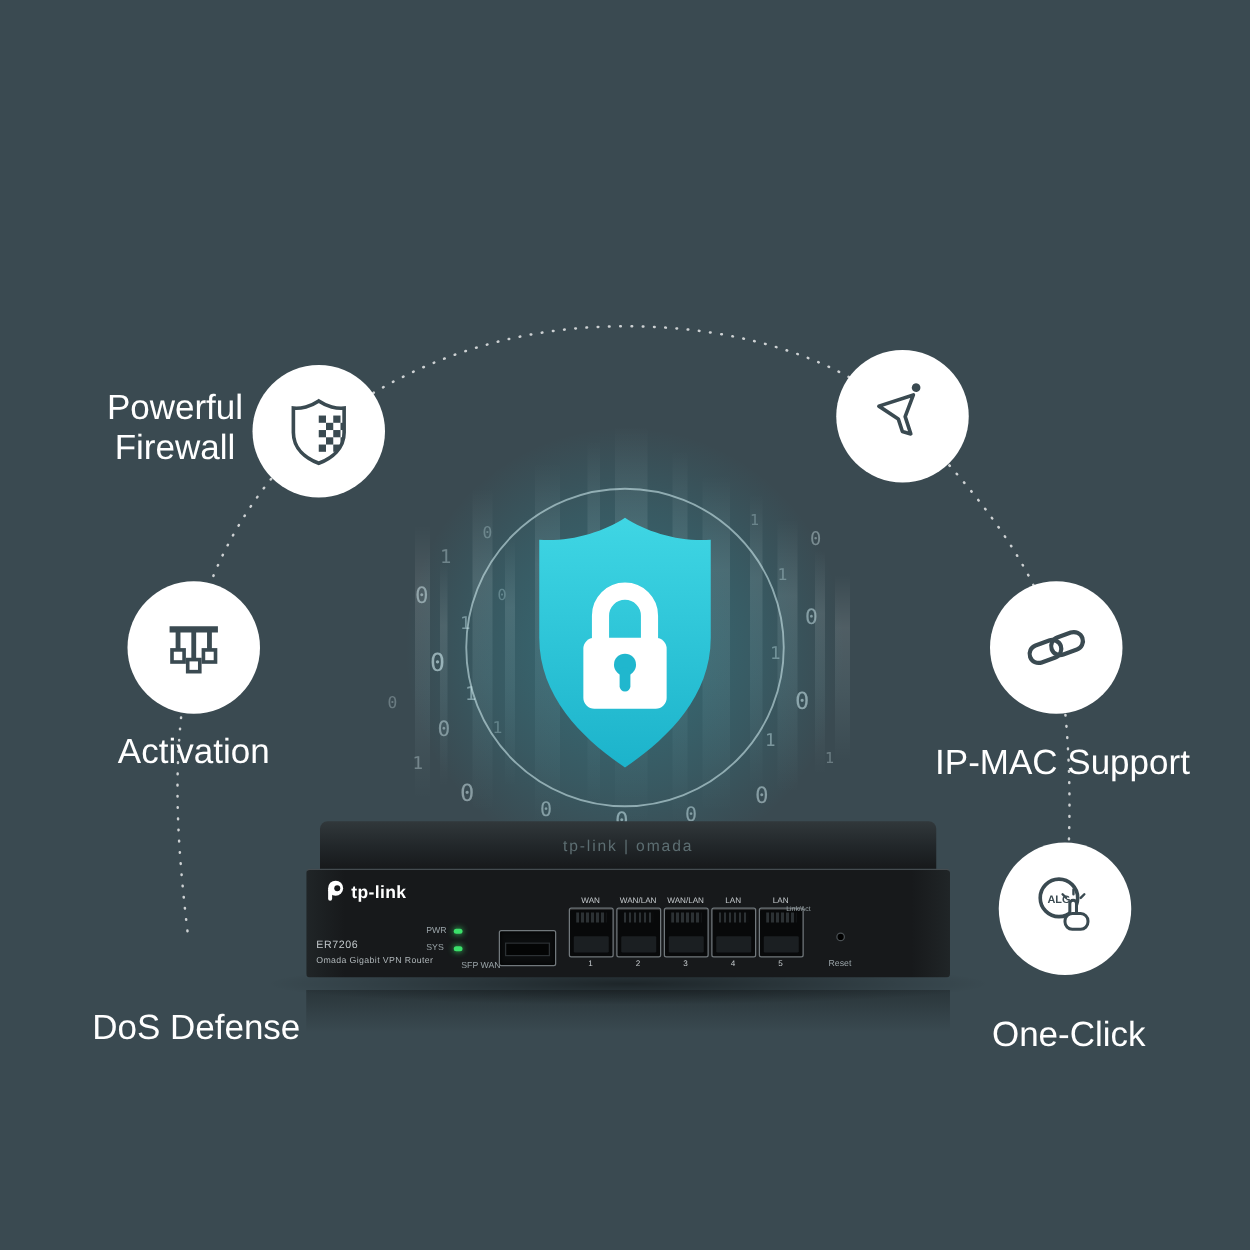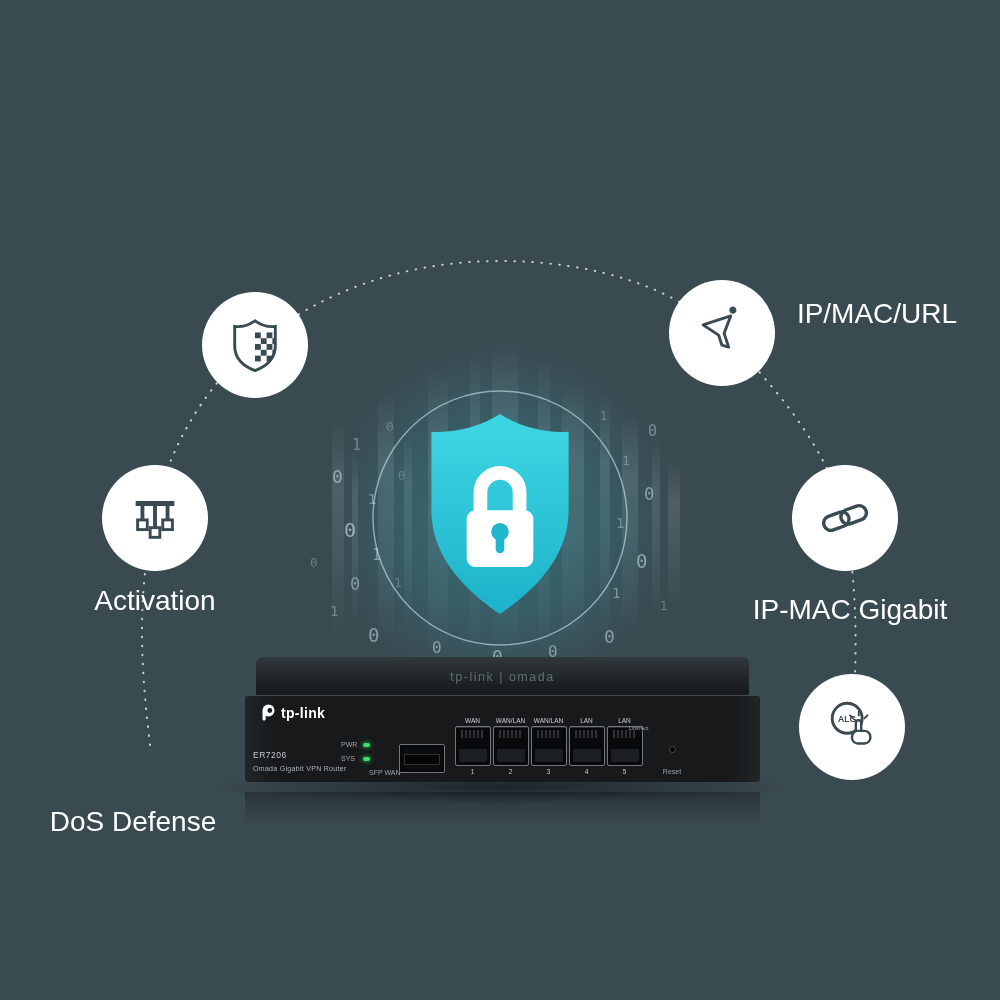--- a/index.html
+++ b/index.html
@@ -164,31 +164,34 @@
           <rect x="48" y="23" width="6" height="6"></rect>
         <rect x="30" y="29" width="6" height="6"></rect>
           <rect x="42" y="29" width="6" height="6"></rect>
         <rect x="36" y="35" width="6" height="6"></rect>
           <rect x="48" y="35" width="6" height="6"></rect>
         <rect x="30" y="41" width="6" height="6"></rect>
           <rect x="42" y="41" width="6" height="6"></rect>
       </g>
     </svg>
   </div>
+  <div class="feature-label" style="left:40px;top:310px;width:200px;">
+    <span class="ll">Powerful</span>
+    <span class="ll">Firewall</span>
+  </div>
 
   <div class="icon-circle" style="left:669px;top:280px;">
     <svg class="ic" width="58" height="58" viewBox="0 0 60 60">
       <g transform="rotate(-18 30 30)" stroke="#3A4A51" fill="none" stroke-width="3" stroke-linejoin="round">
         <path d="M14 16 H44 L32 31 V46 L26 42 V31 Z"></path>
         <circle cx="48" cy="11" r="3.6" fill="#3A4A51" stroke="none"></circle>
       </g>
     </svg>
   </div>
   <div class="feature-label" style="left:772px;top:298px;width:210px;">
-    <span class="ll">IP/MAC/URL</span>
   </div>
 
   <div class="icon-circle" style="left:102px;top:465px;">
     <svg class="ic" width="58" height="58" viewBox="0 0 60 60">
       <g stroke="#3A4A51" fill="none">
         <path d="M10 15 H50" stroke-width="5"></path>
         <path d="M17 15 V32" stroke-width="4"></path>
         <path d="M30 15 V40" stroke-width="4"></path>
         <path d="M43 15 V32" stroke-width="4"></path>
         <rect x="12" y="32" width="10" height="10" stroke-width="3"></rect>
@@ -203,39 +206,40 @@
 
   <div class="icon-circle" style="left:792px;top:465px;">
     <svg class="ic" width="58" height="58" viewBox="0 0 60 60">
       <g transform="rotate(-20 30 30)" fill="none" stroke="#3A4A51" stroke-width="3.5">
         <rect x="7" y="22.5" width="27" height="15" rx="7.5"></rect>
         <rect x="26" y="22.5" width="27" height="15" rx="7.5"></rect>
       </g>
     </svg>
   </div>
   <div class="feature-label" style="left:725px;top:594px;width:250px;">
-    <span class="ll">IP-MAC Gigabit</span>
-  </div>
-
-  <div class="feature-label" style="left:8px;top:806px;width:250px;">
+    <span class="ll">IP-MAC Support</span>
+  </div>
+
+  <div class="feature-label" style="left:32px;top:806px;width:250px;">
     <span class="ll">DoS Defense</span>
   </div>
 
   <div class="icon-circle" style="left:799px;top:674px;">
     <svg class="ic" width="58" height="58" viewBox="0 0 60 60">
       <circle cx="25" cy="21" r="15.5" fill="none" stroke="#3A4A51" stroke-width="3"></circle>
       <text x="25" y="25" text-anchor="middle" font-size="9" font-weight="bold" fill="#3A4A51" font-family="Liberation Sans, sans-serif">ALG</text>
       <g transform="translate(29,27)" stroke="#3A4A51" stroke-width="2.5" stroke-linejoin="round" stroke-linecap="round">
         <path d="M2 -6 L-1 -9 M14 -6 L17 -9 M8 -9 L8 -13" fill="none" stroke-width="2"></path>
         <rect x="5" y="-4" width="5.5" height="16" rx="2.7" fill="#fff"></rect>
         <rect x="1" y="7" width="19" height="13" rx="6" fill="#fff"></rect>
       </g>
     </svg>
   </div>
   <div class="feature-label" style="left:730px;top:812px;width:250px;">
+    <span class="ll">One-Click</span>
   </div>
 
   <div class="router-shadow"></div>
   <div class="reflection"></div>
   <div class="router">
     <div class="router-top">tp-link | omada</div>
     <div class="router-front">
       <div class="brand">
         <svg width="15" height="17" viewBox="0 0 15 17">
           <circle cx="7.5" cy="6.5" r="6" fill="#fff"></circle>

